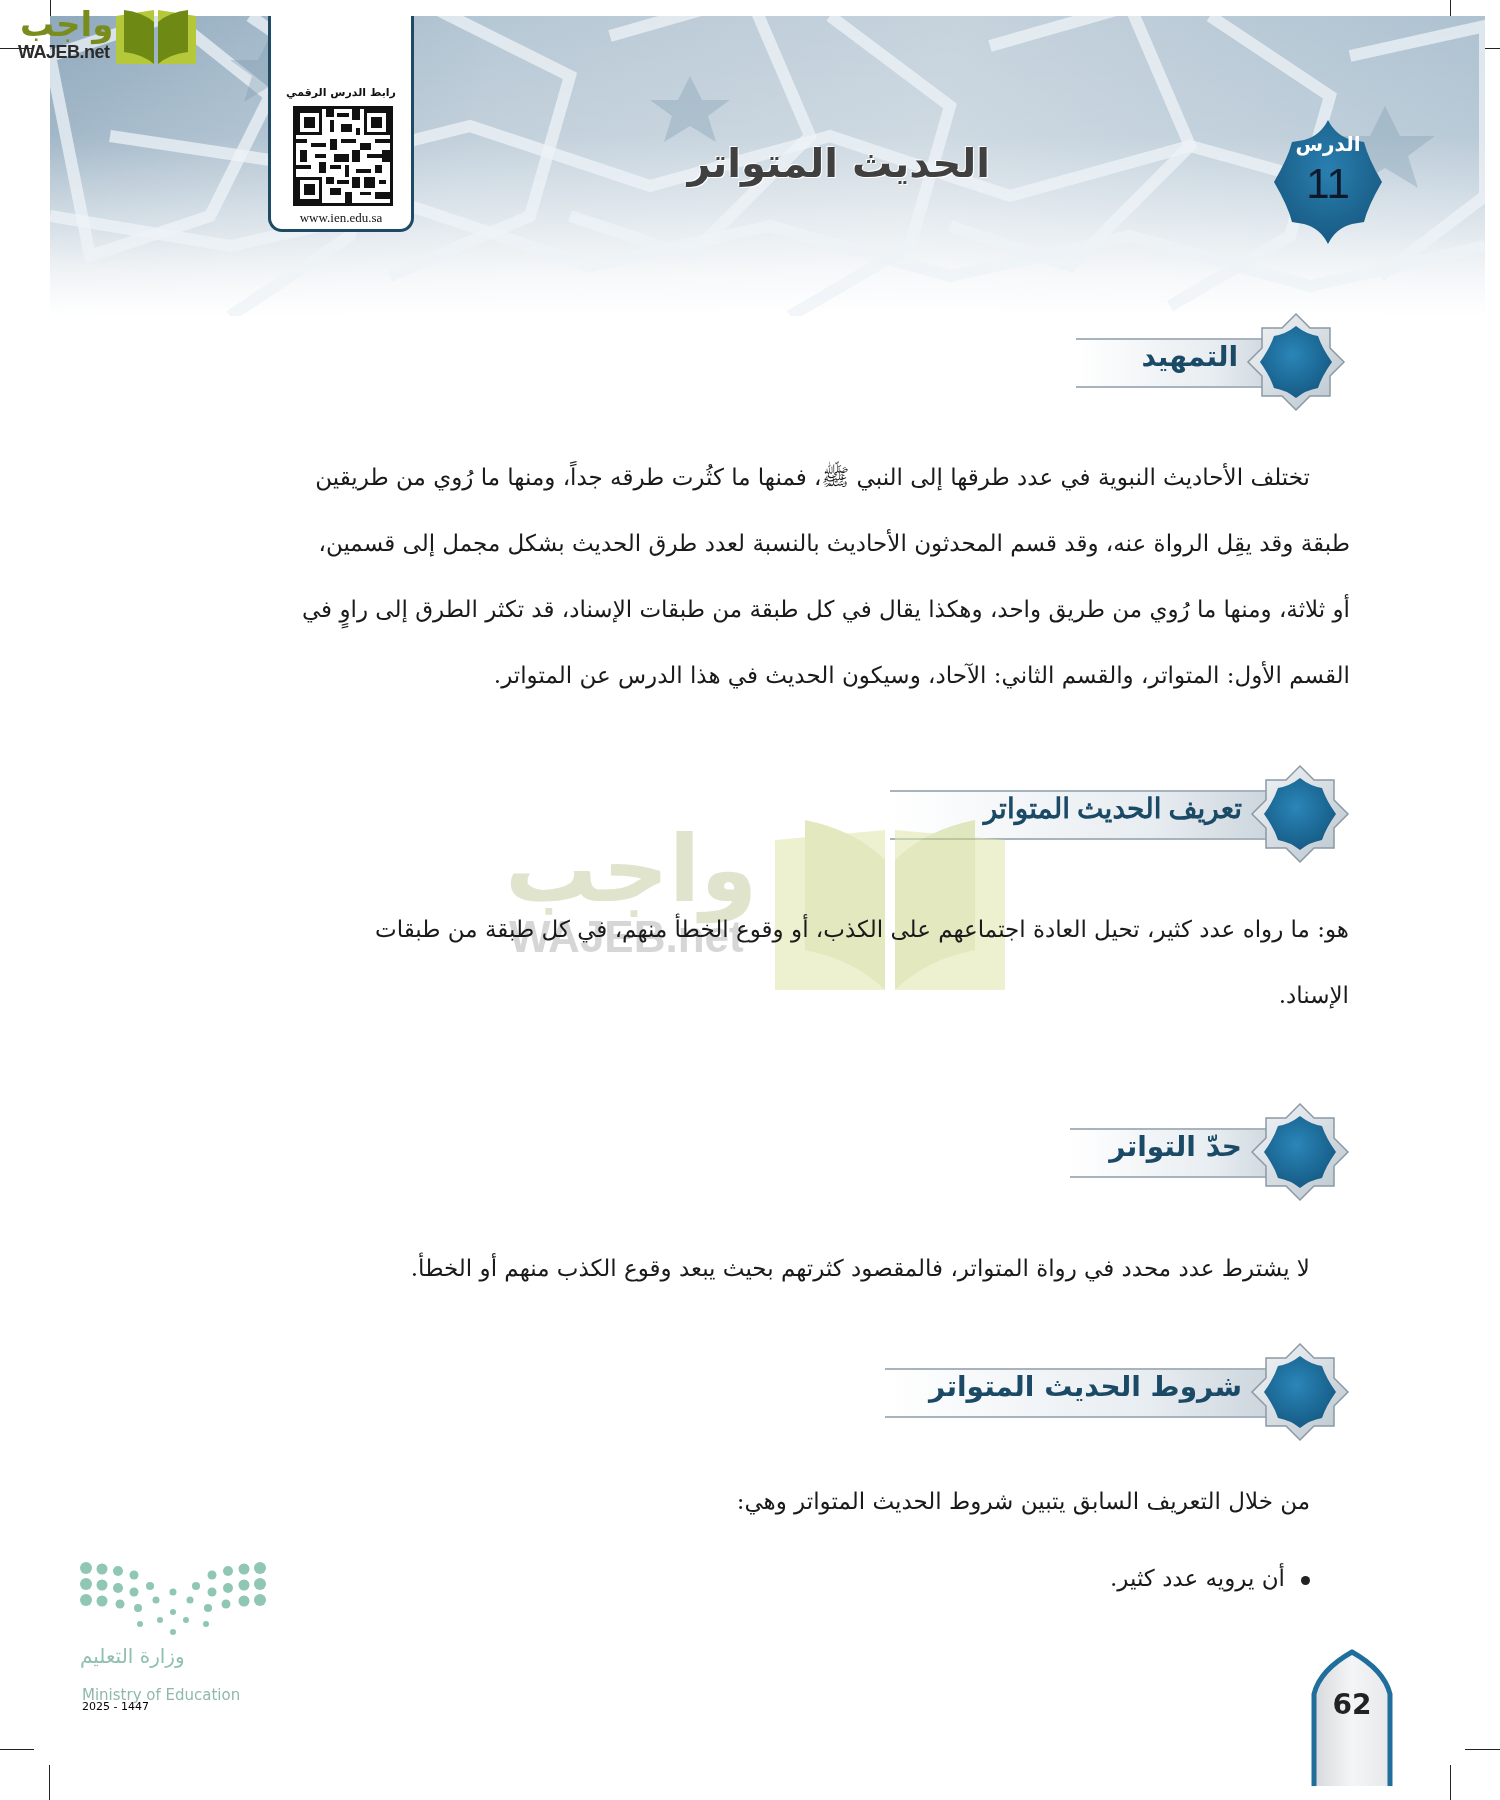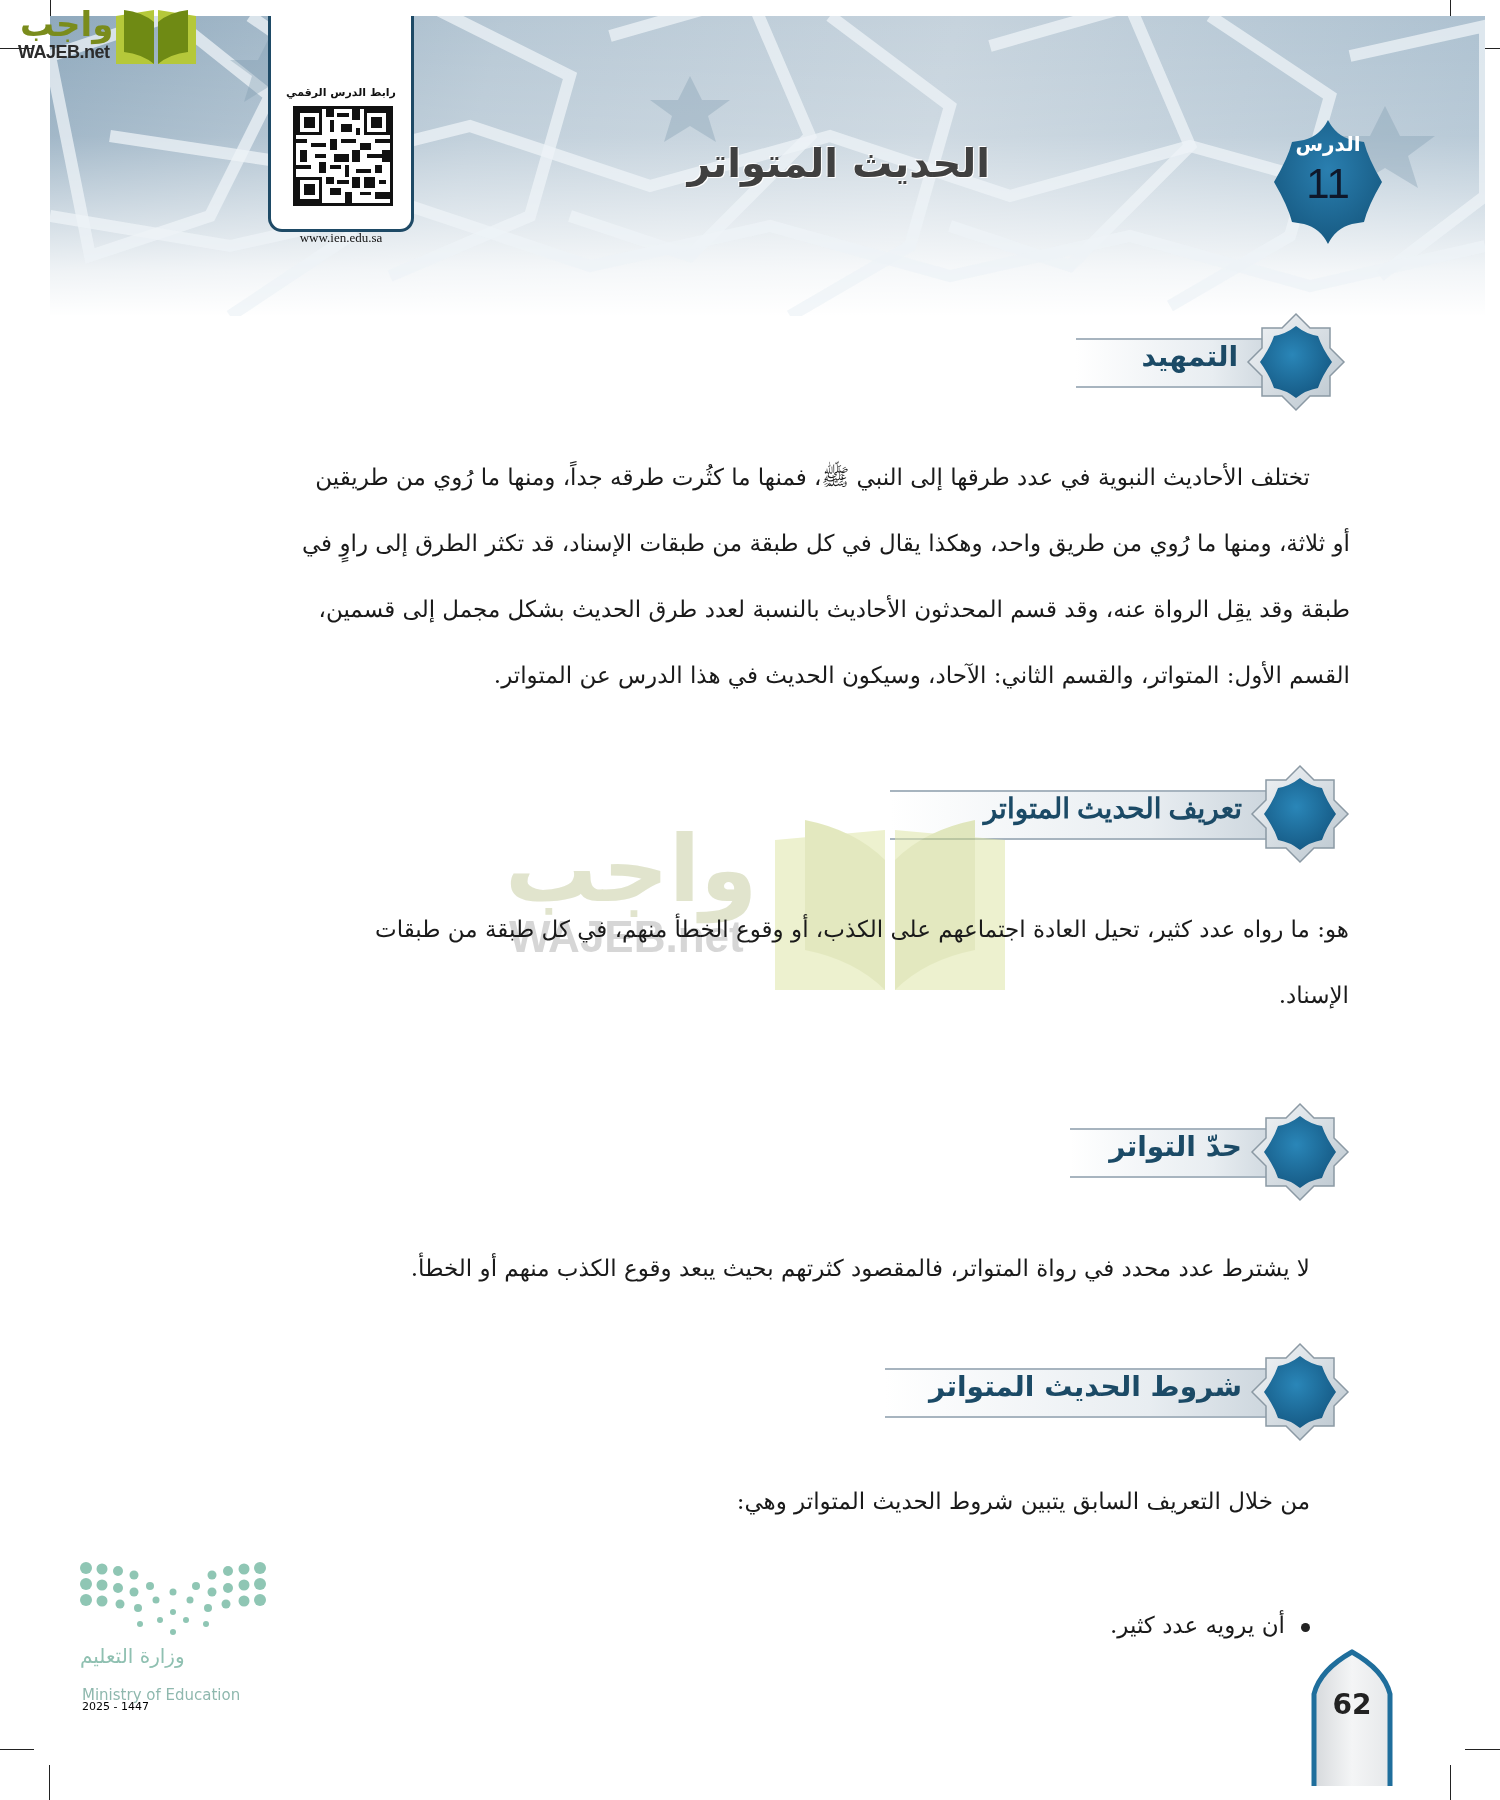--- a/index.html
+++ b/index.html
@@ -26,21 +26,21 @@
     .wajeb-book { position: absolute; left: 106px; top: 4px; width: 84px; height: 58px; }
 
     
     .qr-card {
       position: absolute; left: 268px; top: 16px; width: 146px; height: 216px;
       background: #ffffff; border: 3px solid #1e4a66; border-top: none;
       border-radius: 0 0 14px 14px; text-align: center;
     }
     .qr-card .qr-label { position: absolute; top: 70px; left: 0; right: 0; font-size: 11px; font-weight: bold; direction: rtl; color: #111; }
     .qr-card .qr-code { position: absolute; top: 90px; left: 22px; width: 100px; height: 100px; border: 3px solid #111; background: #fff; }
-    .qr-card .qr-url { position: absolute; top: 194px; left: 0; right: 0; font-family: "Liberation Serif", serif; font-size: 13px; color: #111; margin-top: 20px; }
+    .qr-card .qr-url { position: absolute; top: 194px; left: 0; right: 0; font-family: "Liberation Serif", serif; font-size: 13px; color: #111; }
 
     
     .lesson-title {
       position: absolute; right: 510px; top: 140px; font-family: "DejaVu Sans", sans-serif;
       font-size: 40px; font-weight: bold; color: #404040; direction: rtl;
       text-shadow: 1px 1px 0 #fff, -1px -1px 0 #fff;
     }
     .lesson-badge { position: absolute; left: 1272px; top: 118px; width: 112px; height: 128px; }
     .lesson-badge .badge-label { position: absolute; top: 14px; left: 0; right: 0; text-align: center; color: #fff; font-weight: bold; font-size: 20px; direction: rtl; }
     .lesson-badge .badge-num { position: absolute; top: 42px; left: 0; right: 0; text-align: center; color: #0f172a; font-family: "Liberation Sans", sans-serif; font-size: 42px; font-weight: normal; }
@@ -58,21 +58,21 @@
       direction: rtl; white-space: nowrap;
     }
 
     
     .para {
       position: absolute; direction: rtl; text-align: justify; text-align-last: right;
       font-family: "DejaVu Serif", serif; font-size: 23px; color: #1a1a1a;
     }
     .para .line { display: block; height: 66px; line-height: 66px; white-space: nowrap; }
 
-    .bullet-item { position: absolute; direction: rtl; font-family: "DejaVu Serif", serif; font-size: 23px; white-space: nowrap; margin-top: 47px; }
+    .bullet-item { position: absolute; direction: rtl; font-family: "DejaVu Serif", serif; font-size: 23px; white-space: nowrap; }
     .bullet-item .dot { display: inline-block; width: 9px; height: 9px; background: #222; border-radius: 50%; margin-left: 16px; vertical-align: middle; }
 
     
     .watermark { position: absolute; left: 505px; top: 820px; width: 500px; height: 170px; opacity: 0.55; pointer-events: none; }
     .wm-text { position: absolute; left: 0; top: 0; font-size: 92px; font-weight: bold; color: #c9cfa6; direction: rtl; line-height: 100px; }
     .wm-net { position: absolute; left: 4px; top: 92px; font-family: "Liberation Sans", sans-serif; font-size: 44px; font-weight: bold; color: #b5b5b5; }
 
     
     .ministry { position: absolute; left: 80px; top: 1562px; width: 200px; height: 170px; }
     .ministry .m-ar { position: absolute; left: 0; top: 82px; width: 186px; text-align: left; font-size: 20px; color: #8fc0b1; direction: rtl; }
@@ -217,22 +217,22 @@
 <div class="section-head" style="left:1090px; top:312px; width:256px;">
   <div class="bar" style="width:210px;"></div>
   <svg class="emblem">
       <use href="#emblem-shape"></use>
     </svg>
   <div class="title">التمهيد</div>
 </div>
 
 <div class="para" style="left:218px; top:444px; width:1132px;">
   <span class="line" style="padding-right:40px;">تختلف الأحاديث النبوية في عدد طرقها إلى النبي ﷺ، فمنها ما كثُرت طرقه جداً، ومنها ما رُوي من طريقين</span>
+  <span class="line">طبقة وقد يقِل الرواة عنه، وقد قسم المحدثون الأحاديث بالنسبة لعدد طرق الحديث بشكل مجمل إلى قسمين،</span>
   <span class="line">أو ثلاثة، ومنها ما رُوي من طريق واحد، وهكذا يقال في كل طبقة من طبقات الإسناد، قد تكثر الطرق إلى راوٍ في</span>
-  <span class="line">طبقة وقد يقِل الرواة عنه، وقد قسم المحدثون الأحاديث بالنسبة لعدد طرق الحديث بشكل مجمل إلى قسمين،</span>
   <span class="line">القسم الأول: المتواتر، والقسم الثاني: الآحاد، وسيكون الحديث في هذا الدرس عن المتواتر.</span>
 </div>
 
 <div class="section-head" style="left:900px; top:764px; width:450px;font-family:Liberation Serif, serif;">
   <div class="bar" style="width:400px;"></div>
   <svg class="emblem">
       <use href="#emblem-shape"></use>
     </svg>
   <div class="title">تعريف الحديث المتواتر</div>
 </div>

